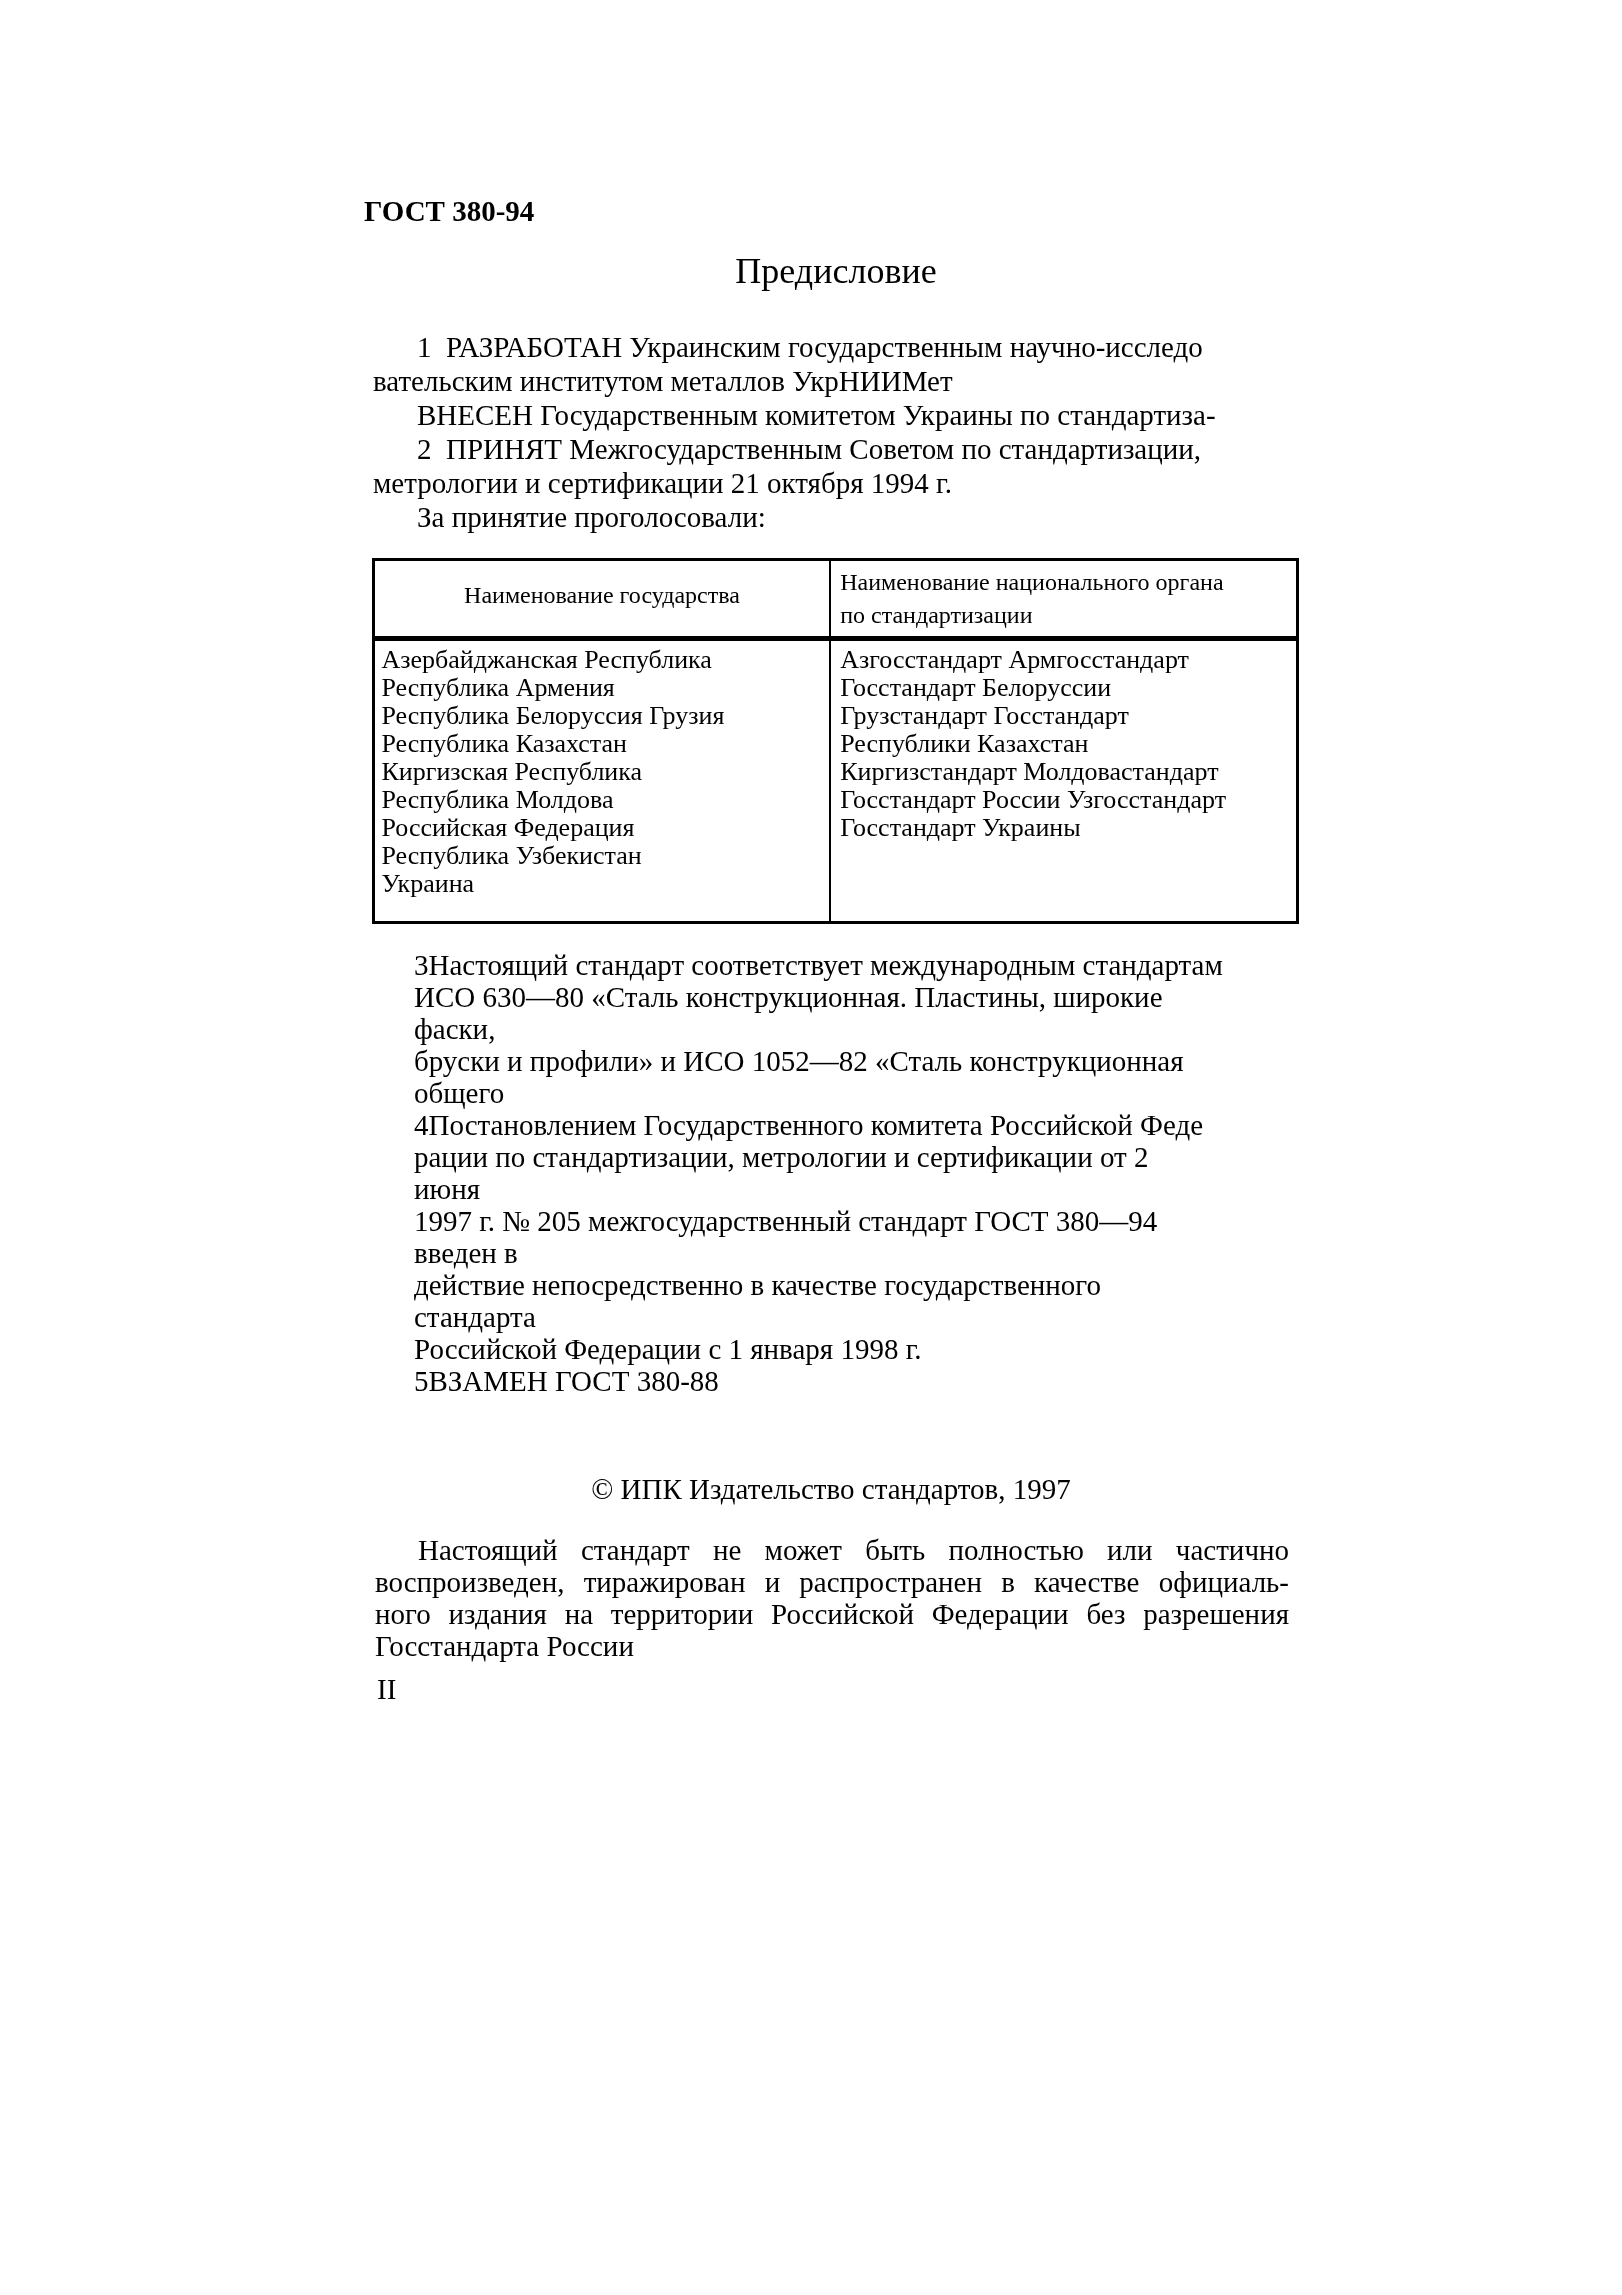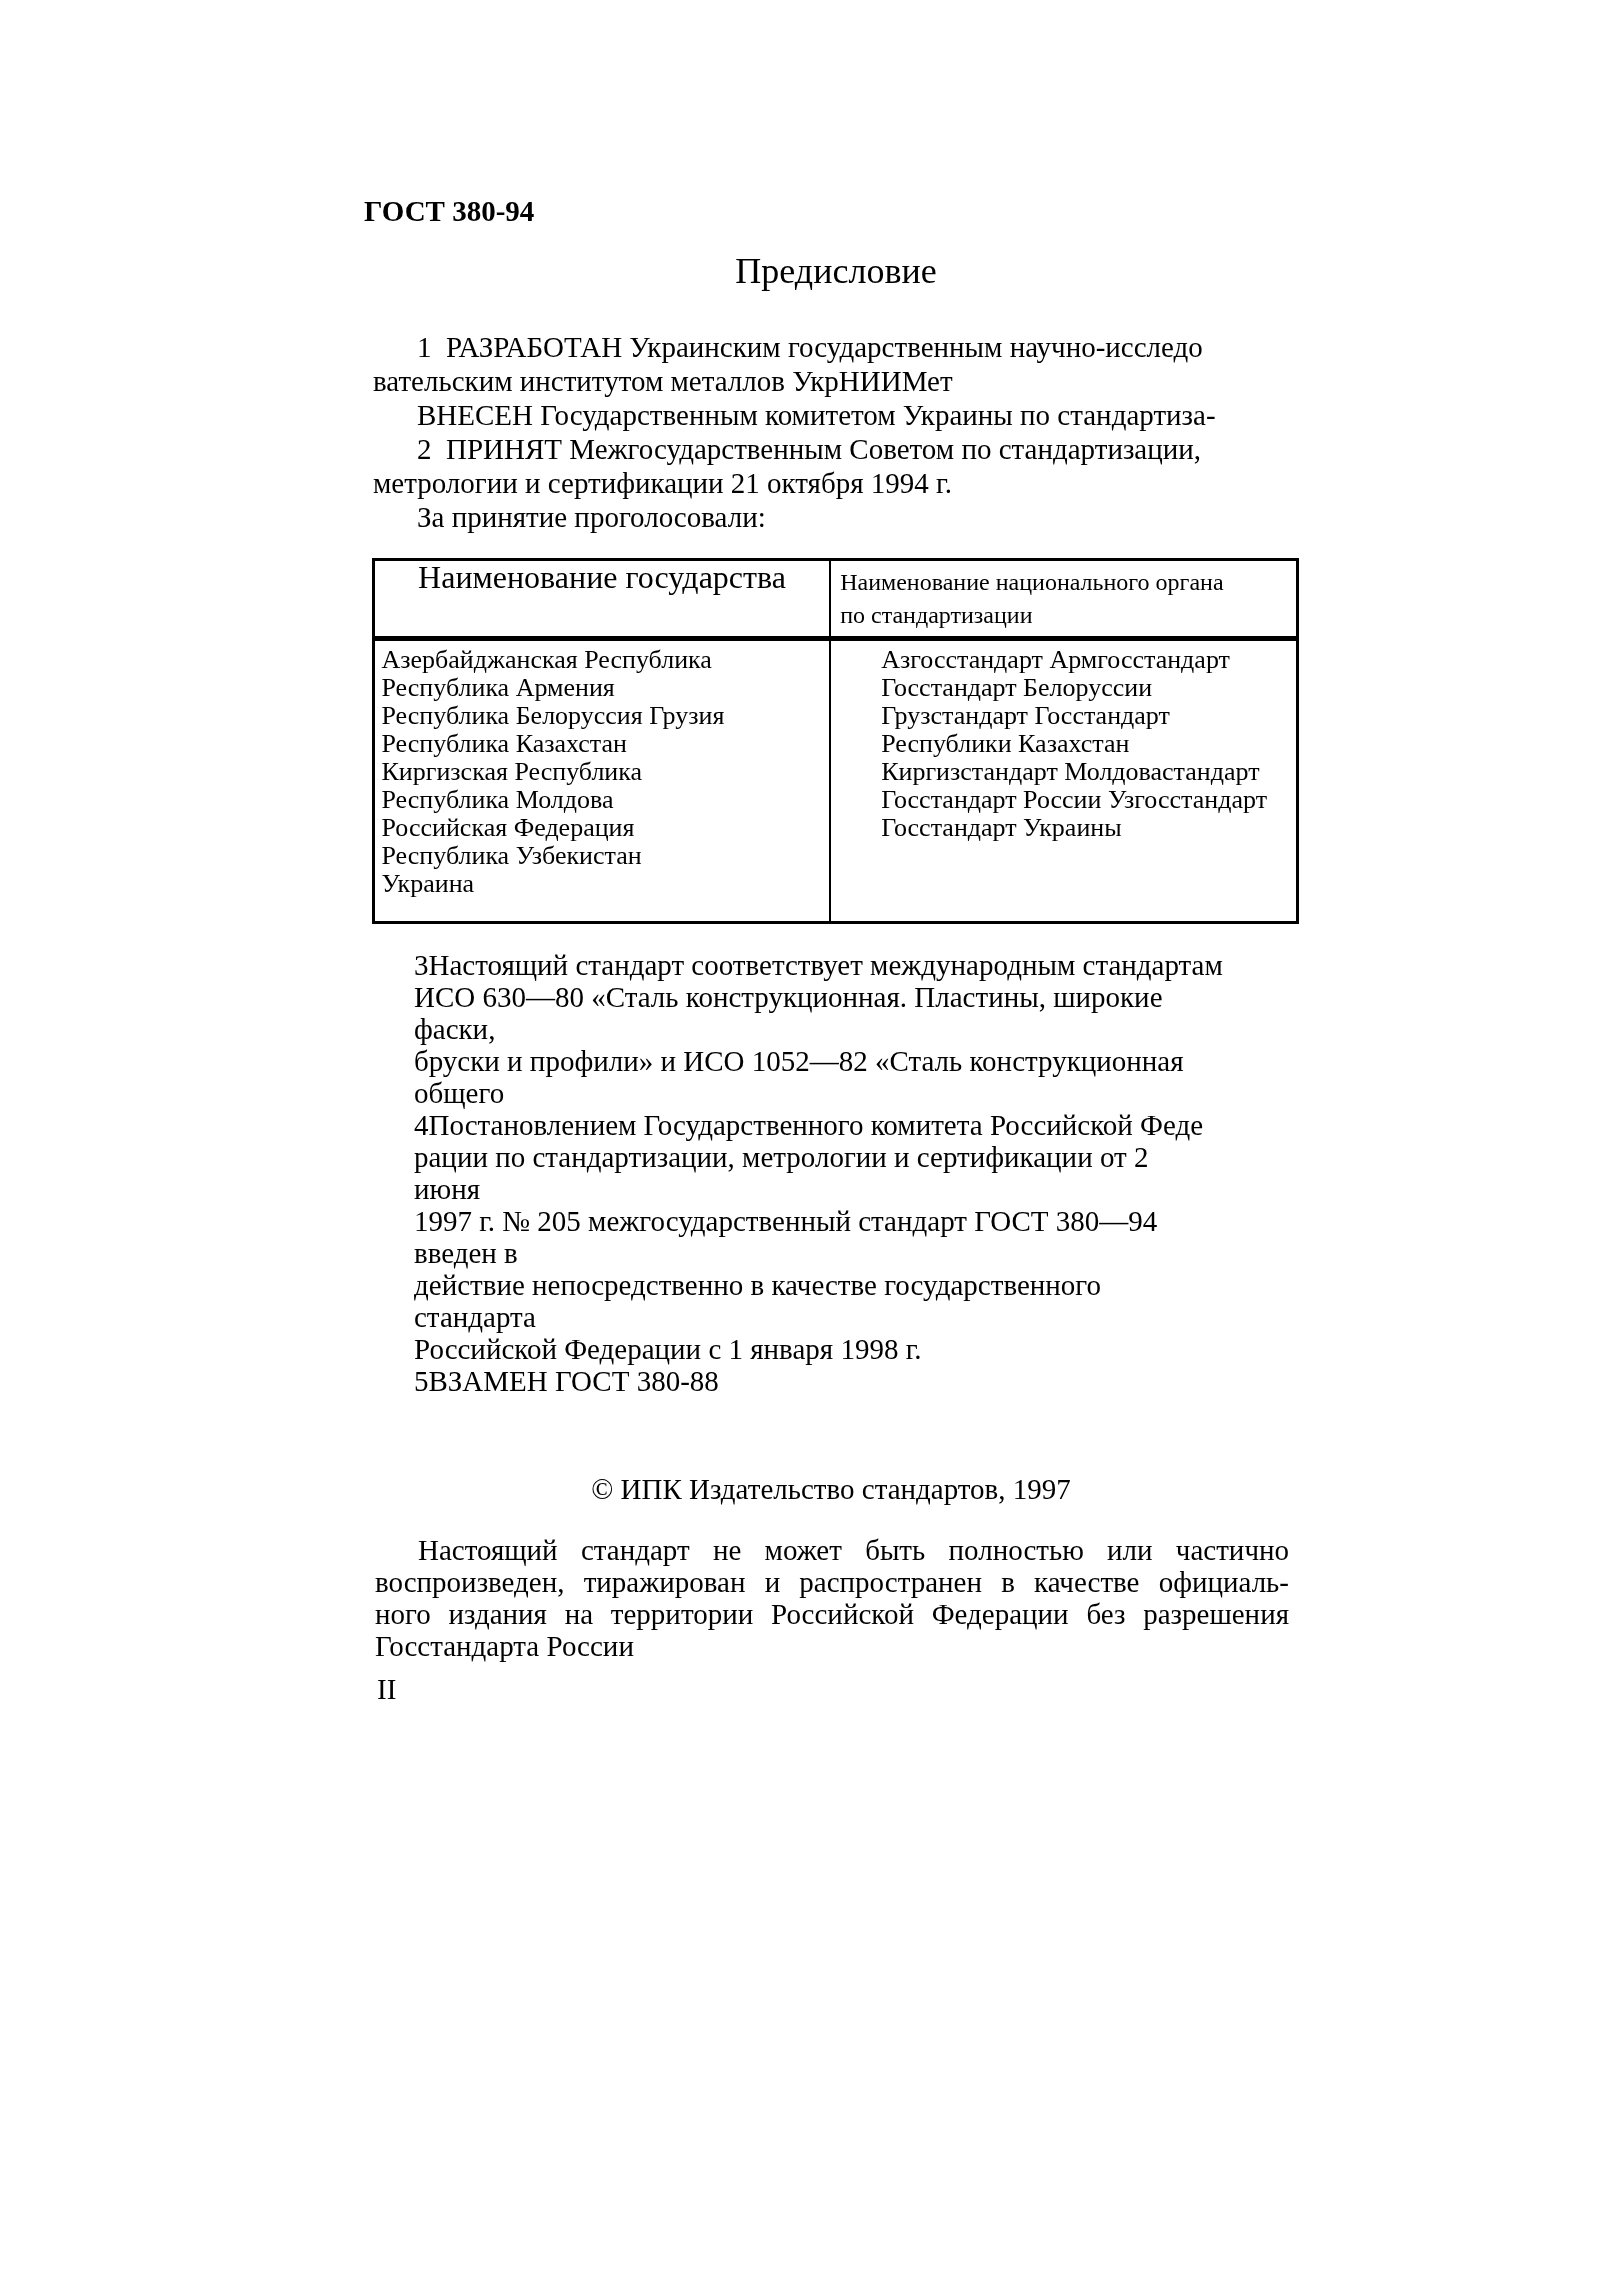--- a/index.html
+++ b/index.html
@@ -48,28 +48,28 @@
     box-sizing: border-box;
     display: flex;
     flex-direction: column;
   }
   .t-row { display: flex; }
   .t-head {
     height: 80px;
     border-bottom: 5.2px solid #000;
     box-sizing: border-box;
   }
-  .t-body { flex: 1; gap: 41px; }
+  .t-body { flex: 1; }
   .t-c1 {
     width: 456px;
     border-right: 2.6px solid #000;
     box-sizing: border-box;
   }
   .t-c2 { flex: 1; }
-  .t-head .t-c1 { text-align: center; font-size: 32px; padding-top: 0; }
+  .t-head .t-c1 { text-align: center; font-size: 24px; padding-top: 18px; }
   .t-head .t-c2 { font-size: 24px; padding: 5.2px 0 0 9.2px; }
   .t-head .hl { height: 33px; line-height: 33px; white-space: pre; }
   .t-body { font-size: 26px; }
   .t-body .t-c1 { padding: 5.2px 0 0 6.5px; }
   .t-body .t-c2 { padding: 5.2px 0 0 9.2px; }
   .t-body .rl { height: 28px; line-height: 28px; white-space: pre; }
 
   .standards {
     position: absolute;
     left: 414px;

